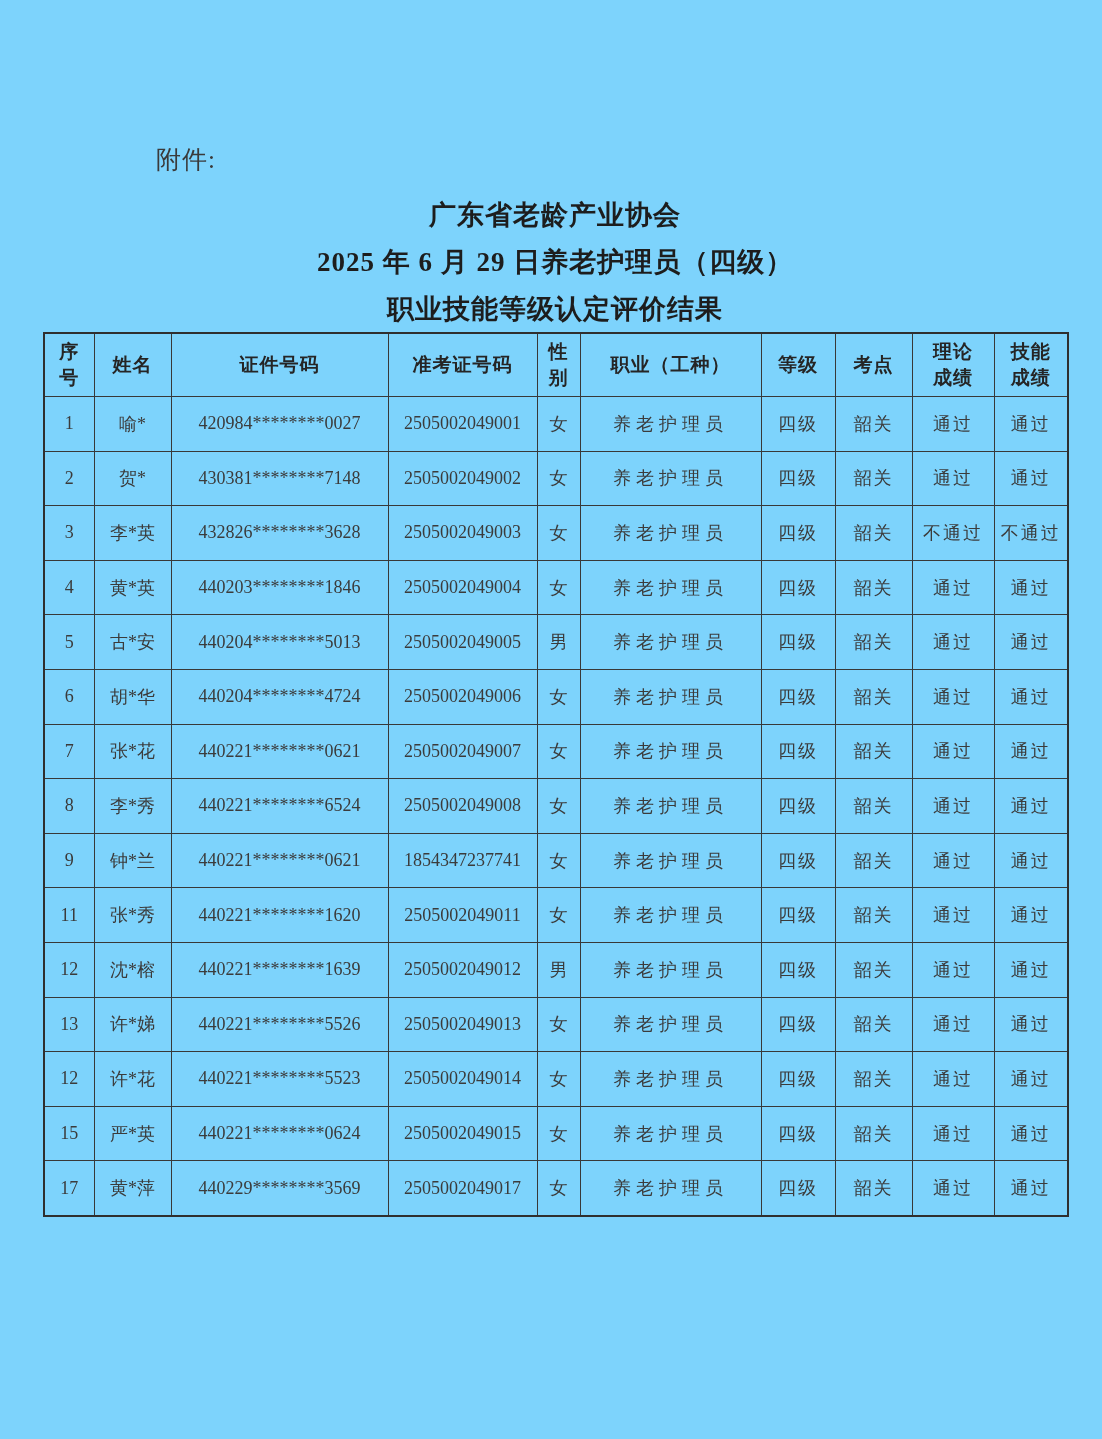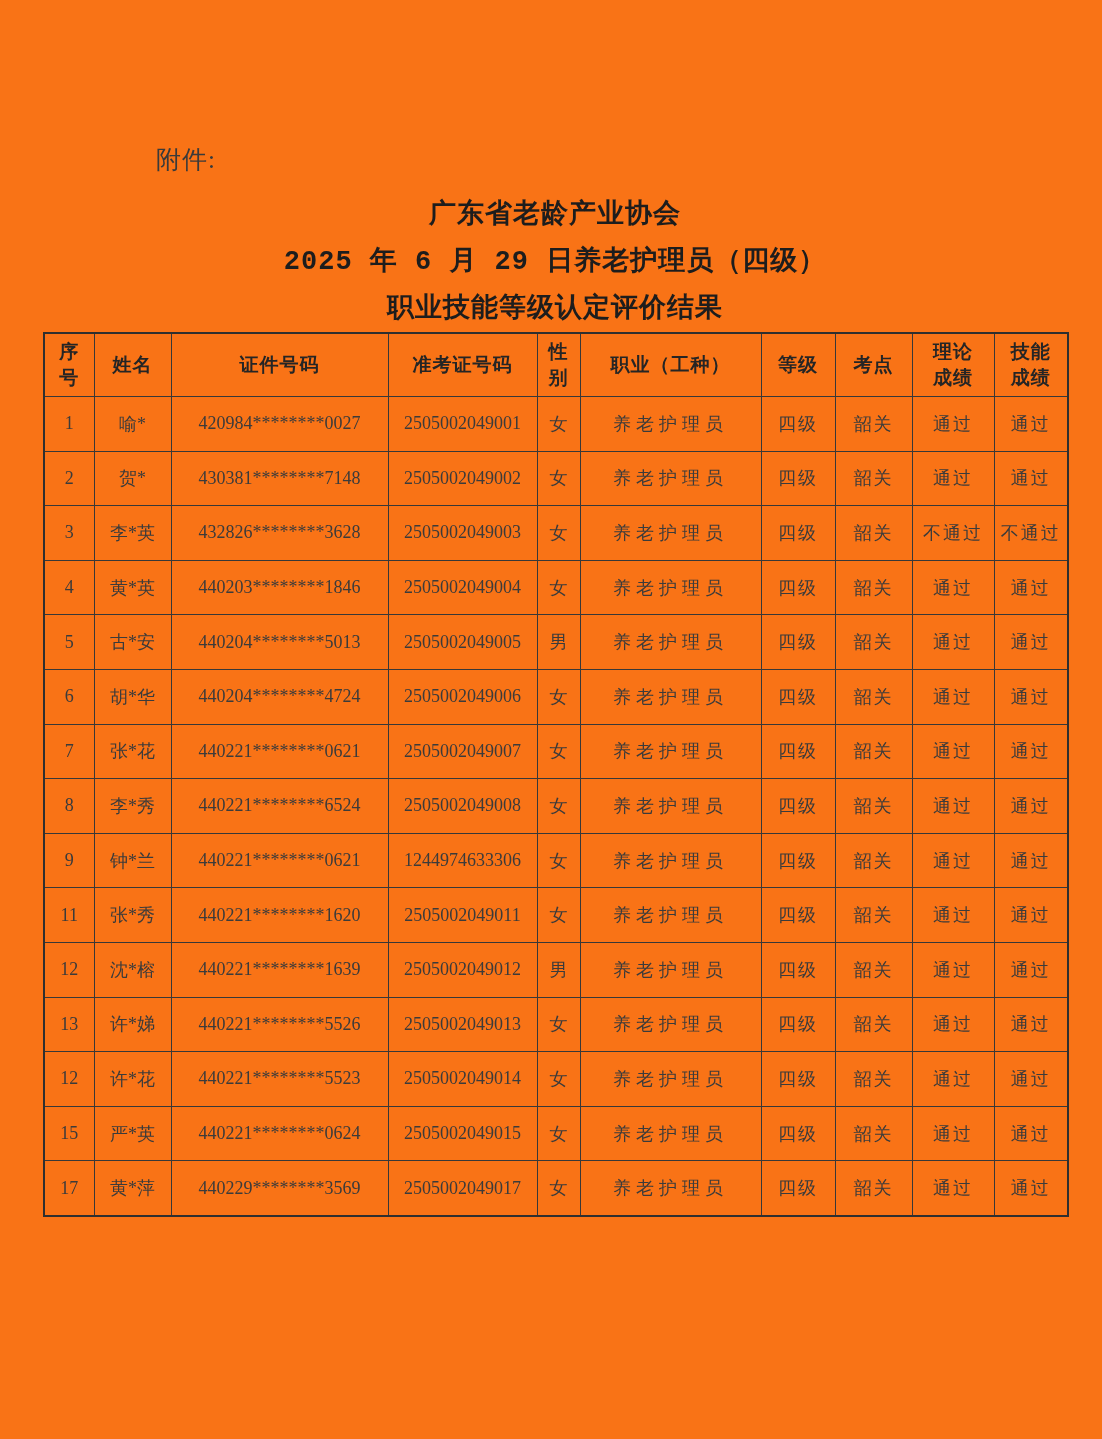--- a/index.html
+++ b/index.html
@@ -2,42 +2,42 @@
 <html><head>
 <meta charset="utf-8">
 <style>
   html, body { margin: 0; padding: 0; }
   body { background: #888; }
   .page {
     position: relative;
     width: 1102px;
     height: 1439px;
     margin: 0 auto;
-    background: #f97316;
+    background: #7dd3fc;
     font-family: "Liberation Serif", "DejaVu Serif", serif;
     color: #2e2e2e;
     overflow: hidden;
   }
   .attachment {
     position: absolute;
     left: 156px;
     top: 143px;
     font-size: 25px;
     letter-spacing: 1px;
     color: #3a3a3a;
   }
   .titles {
     position: absolute;
     left: 43px;
     top: 192px;
     width: 1024px;
     text-align: center;
   }
   .title-line {
-    font-family: Liberation Mono, monospace;
+    font-family: Liberation Serif, serif;
     font-weight: 700;
     font-size: 27px;
     line-height: 47px;
     color: #1d1d1d;
     letter-spacing: 1px;
   }
   table.results {
     position: absolute;
     left: 43px;
     top: 332px;
@@ -232,21 +232,21 @@
           <td class="c-level">四级</td>
           <td class="c-site">韶关</td>
           <td class="c-theory">通过</td>
           <td class="c-skill">通过</td>
         </tr>
 
         <tr>
           <td class="c-no">9</td>
           <td class="c-name">钟*兰</td>
           <td class="c-id">440221********0621</td>
-          <td class="c-ticket">1244974633306</td>
+          <td class="c-ticket">1854347237741</td>
           <td class="c-gender">女</td>
           <td class="c-occupation">养老护理员</td>
           <td class="c-level">四级</td>
           <td class="c-site">韶关</td>
           <td class="c-theory">通过</td>
           <td class="c-skill">通过</td>
         </tr>
 
 
         <tr>

